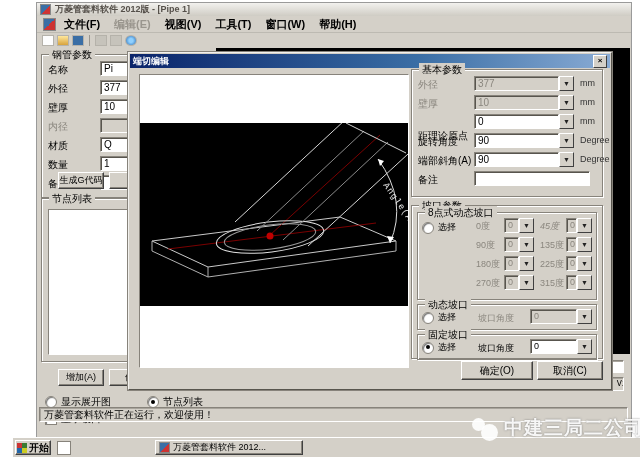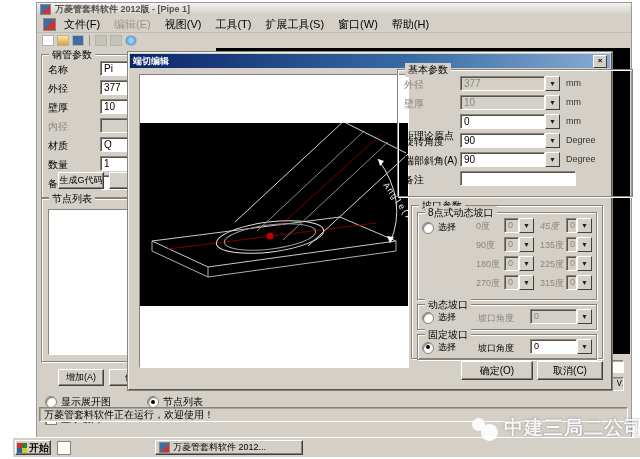--- a/index.html
+++ b/index.html
@@ -7,21 +7,21 @@
        font-family:"Liberation Sans",sans-serif;font-size:11px;color:#000;}
   .abs{position:absolute;}
   
   .win{left:36px;top:2px;width:594px;height:435px;background:#d4d0c8;border:1px solid #9a9a9a;}
   .tbar{left:0;top:0;width:100%;height:13px;background:linear-gradient(#f2f1ee,#cfccc4);
         display:flex;align-items:center;gap:4px;padding:0 3px;box-sizing:border-box;
         font-size:9px;color:#55504a;font-weight:bold;overflow:hidden;}
   .appico{width:9px;height:9px;background:linear-gradient(135deg,#3a6ea5 50%,#c33 50%);border:1px solid #888;flex:0 0 auto;}
   .menu{left:0;top:13px;width:100%;height:17px;display:flex;align-items:center;gap:2px;
         padding:0 6px;box-sizing:border-box;border-bottom:1px solid #bdbab2;}
-  .mi{padding:1px 6px;}
+  .mi{padding:1px 6px;font-weight:bold;}
   .mi.dis{color:#9a968e;}
   .toolbar{left:0;top:30px;width:100%;height:15px;display:flex;align-items:center;gap:3px;padding:0 5px;box-sizing:border-box;}
   .tico{width:12px;height:11px;border:1px solid #b5b2aa;box-sizing:border-box;}
   .sep{width:1px;height:11px;background:#9a968e;margin:0 2px;}
   
   .grp{position:absolute;border:1px solid #87837b;box-shadow:1px 1px 0 #fff,inset 1px 1px 0 #fff;}
   .grp>.leg{position:absolute;top:-7px;left:7px;background:#d4d0c8;padding:0 3px;font-size:10px;white-space:nowrap;}
   
   .txt{background:#fff;border:1px solid;border-color:#87837b #fff #fff #87837b;
        box-shadow:inset 1px 1px 0 #58554e;padding:0 3px;font-size:10px;line-height:13px;height:13px;
@@ -84,21 +84,20 @@
     <span class="appico"></span>
     <span>万菱管套料软件 2012版 - [Pipe 1]</span>
   </div>
 
   <div class="abs menu">
     <span class="appico" style="width:11px;height:11px;"></span>
     <span class="mi">文件(F)</span>
     <span class="mi dis">编辑(E)</span>
     <span class="mi">视图(V)</span>
     <span class="mi">工具(T)</span>
-    <span class="mi">扩展工具(S)</span>
     <span class="mi">窗口(W)</span>
     <span class="mi">帮助(H)</span>
   </div>
 
   <div class="abs toolbar">
     <span class="tico" style="background:#fdfdfd;"></span>
     <span class="tico" style="background:linear-gradient(#ffe79c,#d7a33c);"></span>
     <span class="tico" style="background:#3a6ea5;"></span>
     <span class="sep"></span>
     <span class="tico" style="background:#c6c3bb;"></span>
@@ -197,21 +196,21 @@
         <path d="M 238,36 Q 268,78 250,120" fill="none" stroke="#dddddd" stroke-width="1"></path>
         <polygon points="238,36 244,38 240,43" fill="#ffffff"></polygon>
         <polygon points="250,120 247,113 254,114" fill="#ffffff"></polygon>
 
         <circle cx="130" cy="113" r="3.5" fill="#c00000"></circle>
         <text x="0" y="0" transform="translate(243,62) rotate(55)" fill="#e8e8e8" font-size="9" font-family="Liberation Mono, monospace" letter-spacing="1">Angle(A)</text>
       </svg>
     </div>
   </div>
 
-  <div class="grp" style="left:268px;top:16px;width:190px;height:126px;padding-left:44px;">
+  <div class="grp" style="left:282px;top:16px;width:190px;height:126px;">
     <span class="leg">基本参数</span>
 
     <span class="lblu gray" style="left:6px;top:8px;">外径</span>
     <div class="combo abs" style="left:62px;top:6px;width:100px;">
       <div class="txt dis">377</div>
       <div class="drop">▼</div>
     </div>
     <span class="lblu unit" style="left:168px;top:8px;">mm</span>
 
     <span class="lblu gray" style="left:6px;top:27px;">壁厚</span>

